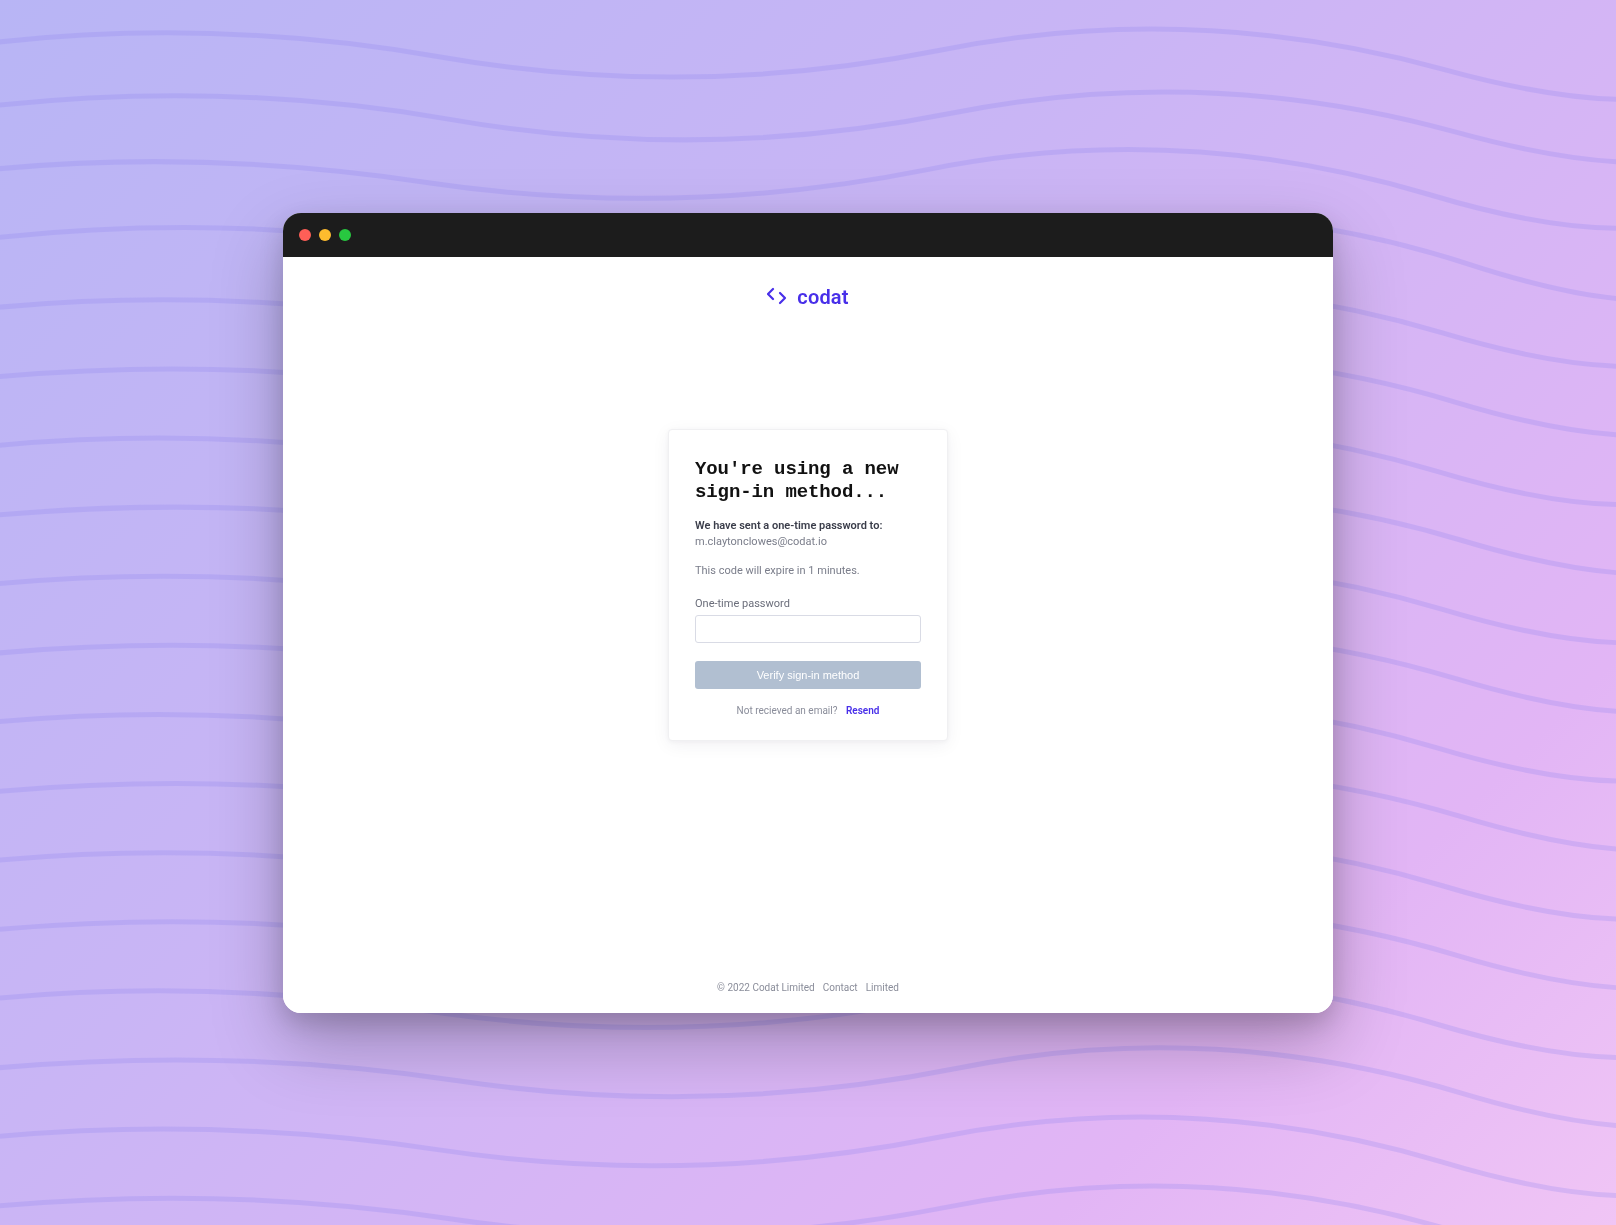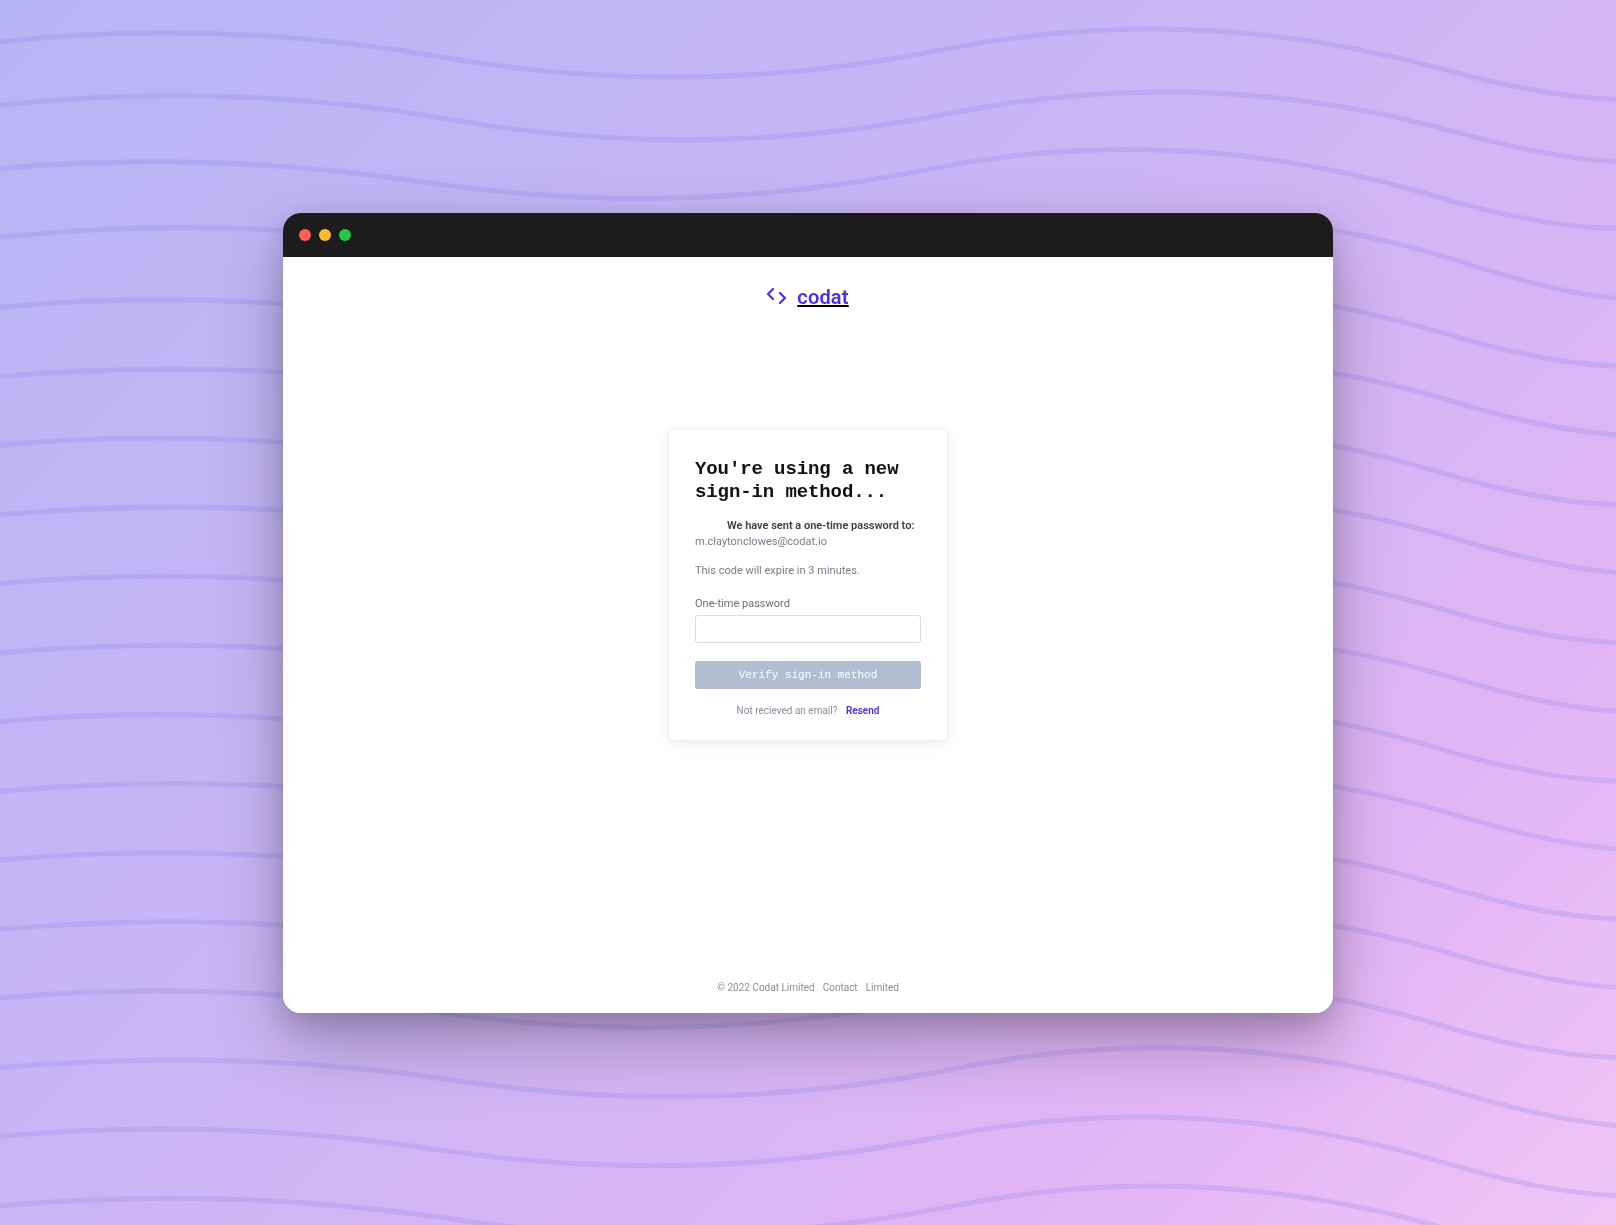--- a/index.html
+++ b/index.html
@@ -55,21 +55,20 @@
     flex-direction: column;
     align-items: center;
     background: #fff;
     padding: 28px 20px 20px 20px;
   }
   .logo-row {
     display: flex;
     align-items: center;
     gap: 8px;
     margin-bottom: 120px;
-    text-decoration: underline;
   }
   .logo-mark {
     width: 22px;
     height: 22px;
     display: flex;
     align-items: center;
     justify-content: center;
   }
   .logo-text {
     color: #482fe9;
@@ -100,21 +99,20 @@
     color: #7a7d8a;
     line-height: 1.55;
     margin-bottom: 16px;
   }
   .card-desc .bold { color: #5d6070; font-weight: 600; }
   .sent-label {
     font-size: 11px;
     font-weight: 600;
     color: #3a3d4a;
     margin-bottom: 3px;
-    margin-left: 32px;
   }
   .email-val {
     font-size: 11px;
     color: #7a7d8a;
     margin-bottom: 16px;
   }
   .expire {
     font-size: 11px;
     color: #7a7d8a;
     margin-bottom: 20px;
@@ -139,21 +137,20 @@
     width: 100%;
     height: 28px;
     border: none;
     border-radius: 3px;
     background: #b1bfd1;
     color: #fff;
     font-size: 11px;
     font-weight: 500;
     cursor: pointer;
     margin-bottom: 16px;
-    font-family: Liberation Mono, monospace;
   }
   .resend-row {
     text-align: center;
     font-size: 10px;
     color: #8a8d9a;
   }
   .resend-link {
     color: #482fe9;
     font-weight: 600;
     text-decoration: none;
@@ -221,21 +218,21 @@
       <span class="logo-text">codat</span>
     </div>
 
     <div class="card">
       <h1 class="card-title">You're using a new sign-in method...</h1>
 
 
       <div class="sent-label">We have sent a one-time password to:</div>
       <div class="email-val">m.claytonclowes@codat.io</div>
 
-      <div class="expire">This code will expire in 3 minutes.</div>
+      <div class="expire">This code will expire in 1 minutes.</div>
 
       <label class="field-label">One-time password</label>
       <input class="otp-input" type="text" value="" style="">
 
       <button class="verify-btn">Verify sign-in method</button>
 
       <div class="resend-row">
         <span>Not recieved an email?</span>
         <a class="resend-link">Resend</a>
       </div>

